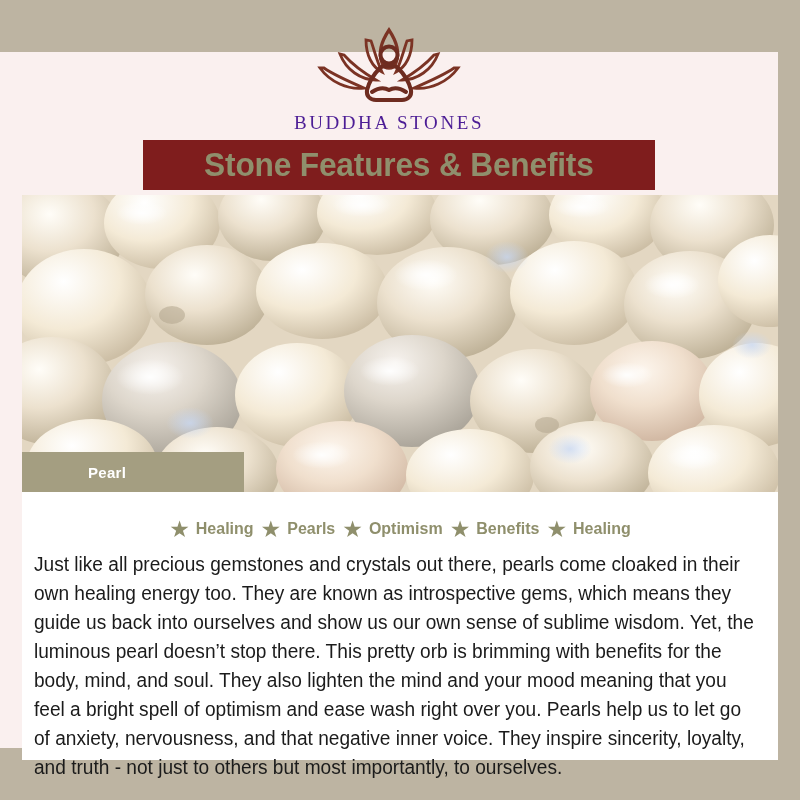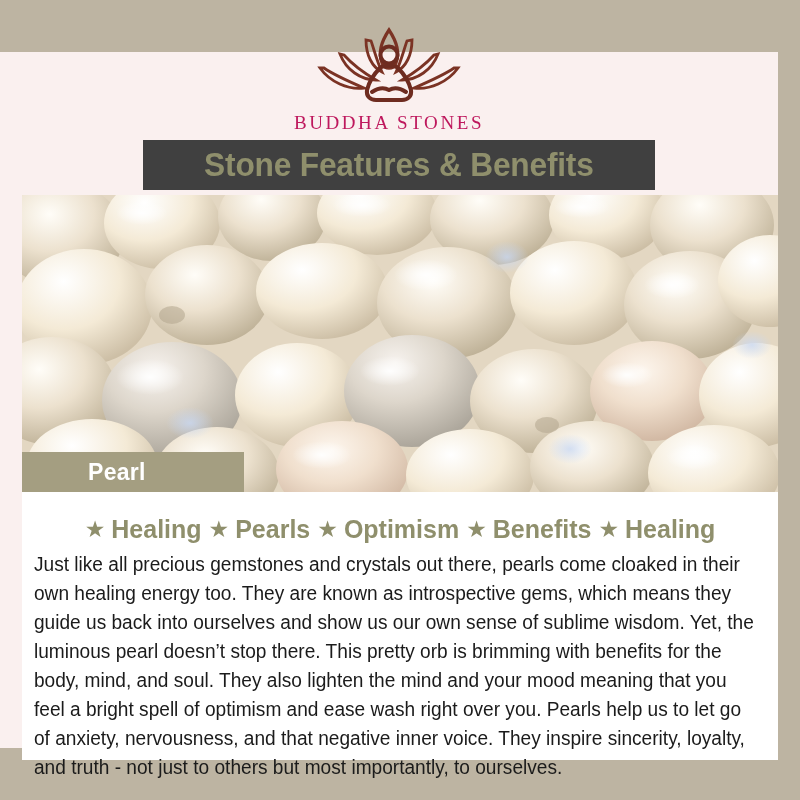--- a/index.html
+++ b/index.html
@@ -37,39 +37,39 @@
     align-items:center; justify-content:flex-start;
     padding-top:22px;
     z-index:5;
   }
   #logo-mark { width:150px; height:86px; display:block; }
   #brand-wordmark {
     margin-top:4px;
     font-family:"Liberation Serif", serif;
     font-size:19px;
     letter-spacing:2.6px;
-    color:#be185d;
+    color:#4c1d95;
     font-weight:400;
   }
 
   
   #photo-band {
     position:absolute;
     left:22px; top:195px; width:756px; height:297px;
     overflow:hidden;
     z-index:2;
     background:#e9dcc9;
   }
   #photo-band svg { display:block; width:100%; height:100%; }
 
   
   #title-plaque {
     position:absolute;
     left:143px; top:140px; width:512px; height:50px;
-    background:#404040;
+    background:#7f1d1d;
     display:flex; align-items:center; justify-content:center;
     z-index:6;
   }
   #title-text {
     font-family:"Liberation Sans Narrow","Liberation Sans", sans-serif;
     font-size:33px;
     font-weight:bold;
     color:#8f8f6c;
     letter-spacing:-0.2px;
     white-space:nowrap;
@@ -79,21 +79,21 @@
   
   #stone-name-bar {
     position:absolute;
     left:22px; top:452px; width:222px; height:40px;
     background:#a49e81;
     display:flex; align-items:center;
     padding-left:66px;
     z-index:7;
   }
   #stone-name-text {
-    color:#ffffff; font-size:23px; font-weight:bold;
+    color:#ffffff; font-size:15px; font-weight:bold;
     letter-spacing:0.3px;
   }
 
   
   #content {
     position:absolute;
     left:22px; top:492px; width:756px; height:256px;
     background:#ffffff;
     z-index:4;
     padding:6px 10px 0 10px;
@@ -103,21 +103,21 @@
     display:flex; align-items:center; justify-content:center;
     gap:7px;
     height:38px;
     margin-top:12px;
     margin-bottom:2px;
   }
   .benefit-item { display:flex; align-items:center; gap:6px; }
   .benefit-star { color:#8f8f6c; font-size:23px; line-height:1; }
   .benefit-label {
     font-family:"Liberation Sans Narrow","Liberation Sans", sans-serif;
-    font-size:25px; font-weight:bold; color:#8f8f6c;
+    font-size:16px; font-weight:bold; color:#8f8f6c;
     white-space:nowrap;
   }
 
   #body-copy {
     font-family:"Liberation Sans Narrow","Liberation Sans", sans-serif;
     font-size:19.4px;
     line-height:29px;
     color:#1b1b1b;
     text-align:left;
     padding:0 2px;

